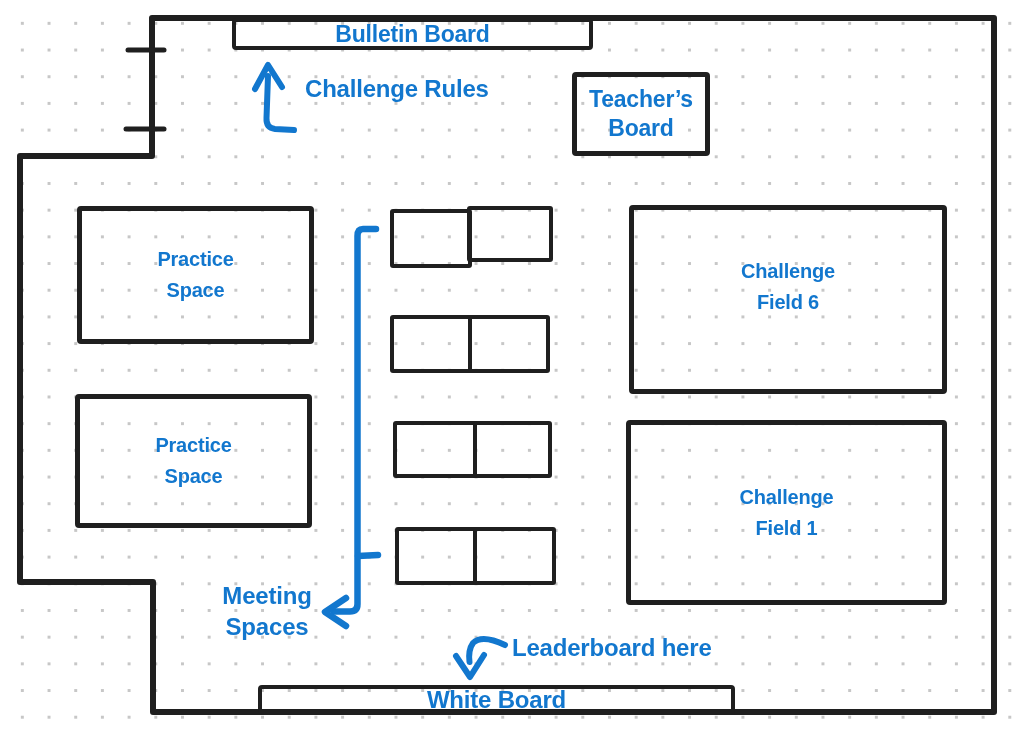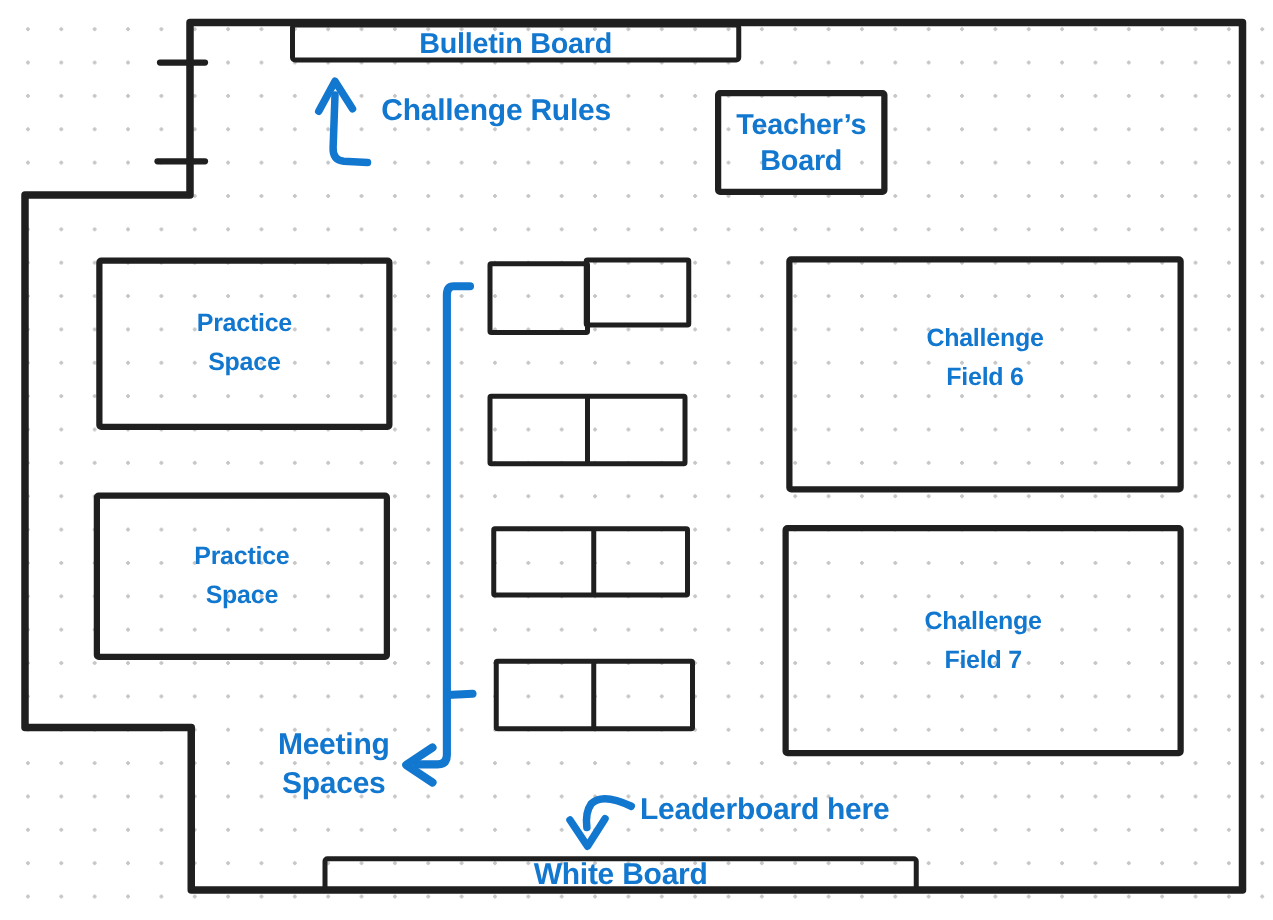--- a/index.html
+++ b/index.html
@@ -83,21 +83,21 @@
 
   <div class="box" style="left:629px;top:205px;width:318px;height:189px;">
     <div style="transform:translateY(-13px);display:flex;flex-direction:column;align-items:center;">
       <span class="label area-label">Challenge</span>
       <span class="label area-label">Field 6</span>
     </div>
   </div>
 
   <div class="box" style="left:626px;top:420px;width:321px;height:185px;">
     <span class="label area-label">Challenge</span>
-    <span class="label area-label">Field 7</span>
+    <span class="label area-label">Field 1</span>
   </div>
 
   <div class="box" style="left:258px;top:685px;width:477px;height:29px;border-width:4px;overflow:visible;">
     <span class="label" style="font-size:24px;line-height:24px;">White Board</span>
   </div>
 
   <div class="table" style="left:390px;top:209px;width:82px;height:59px;"></div>
   <div class="table" style="left:467px;top:206px;width:86px;height:56px;"></div>
 
   <div class="table" style="left:390px;top:315px;width:160px;height:58px;">

